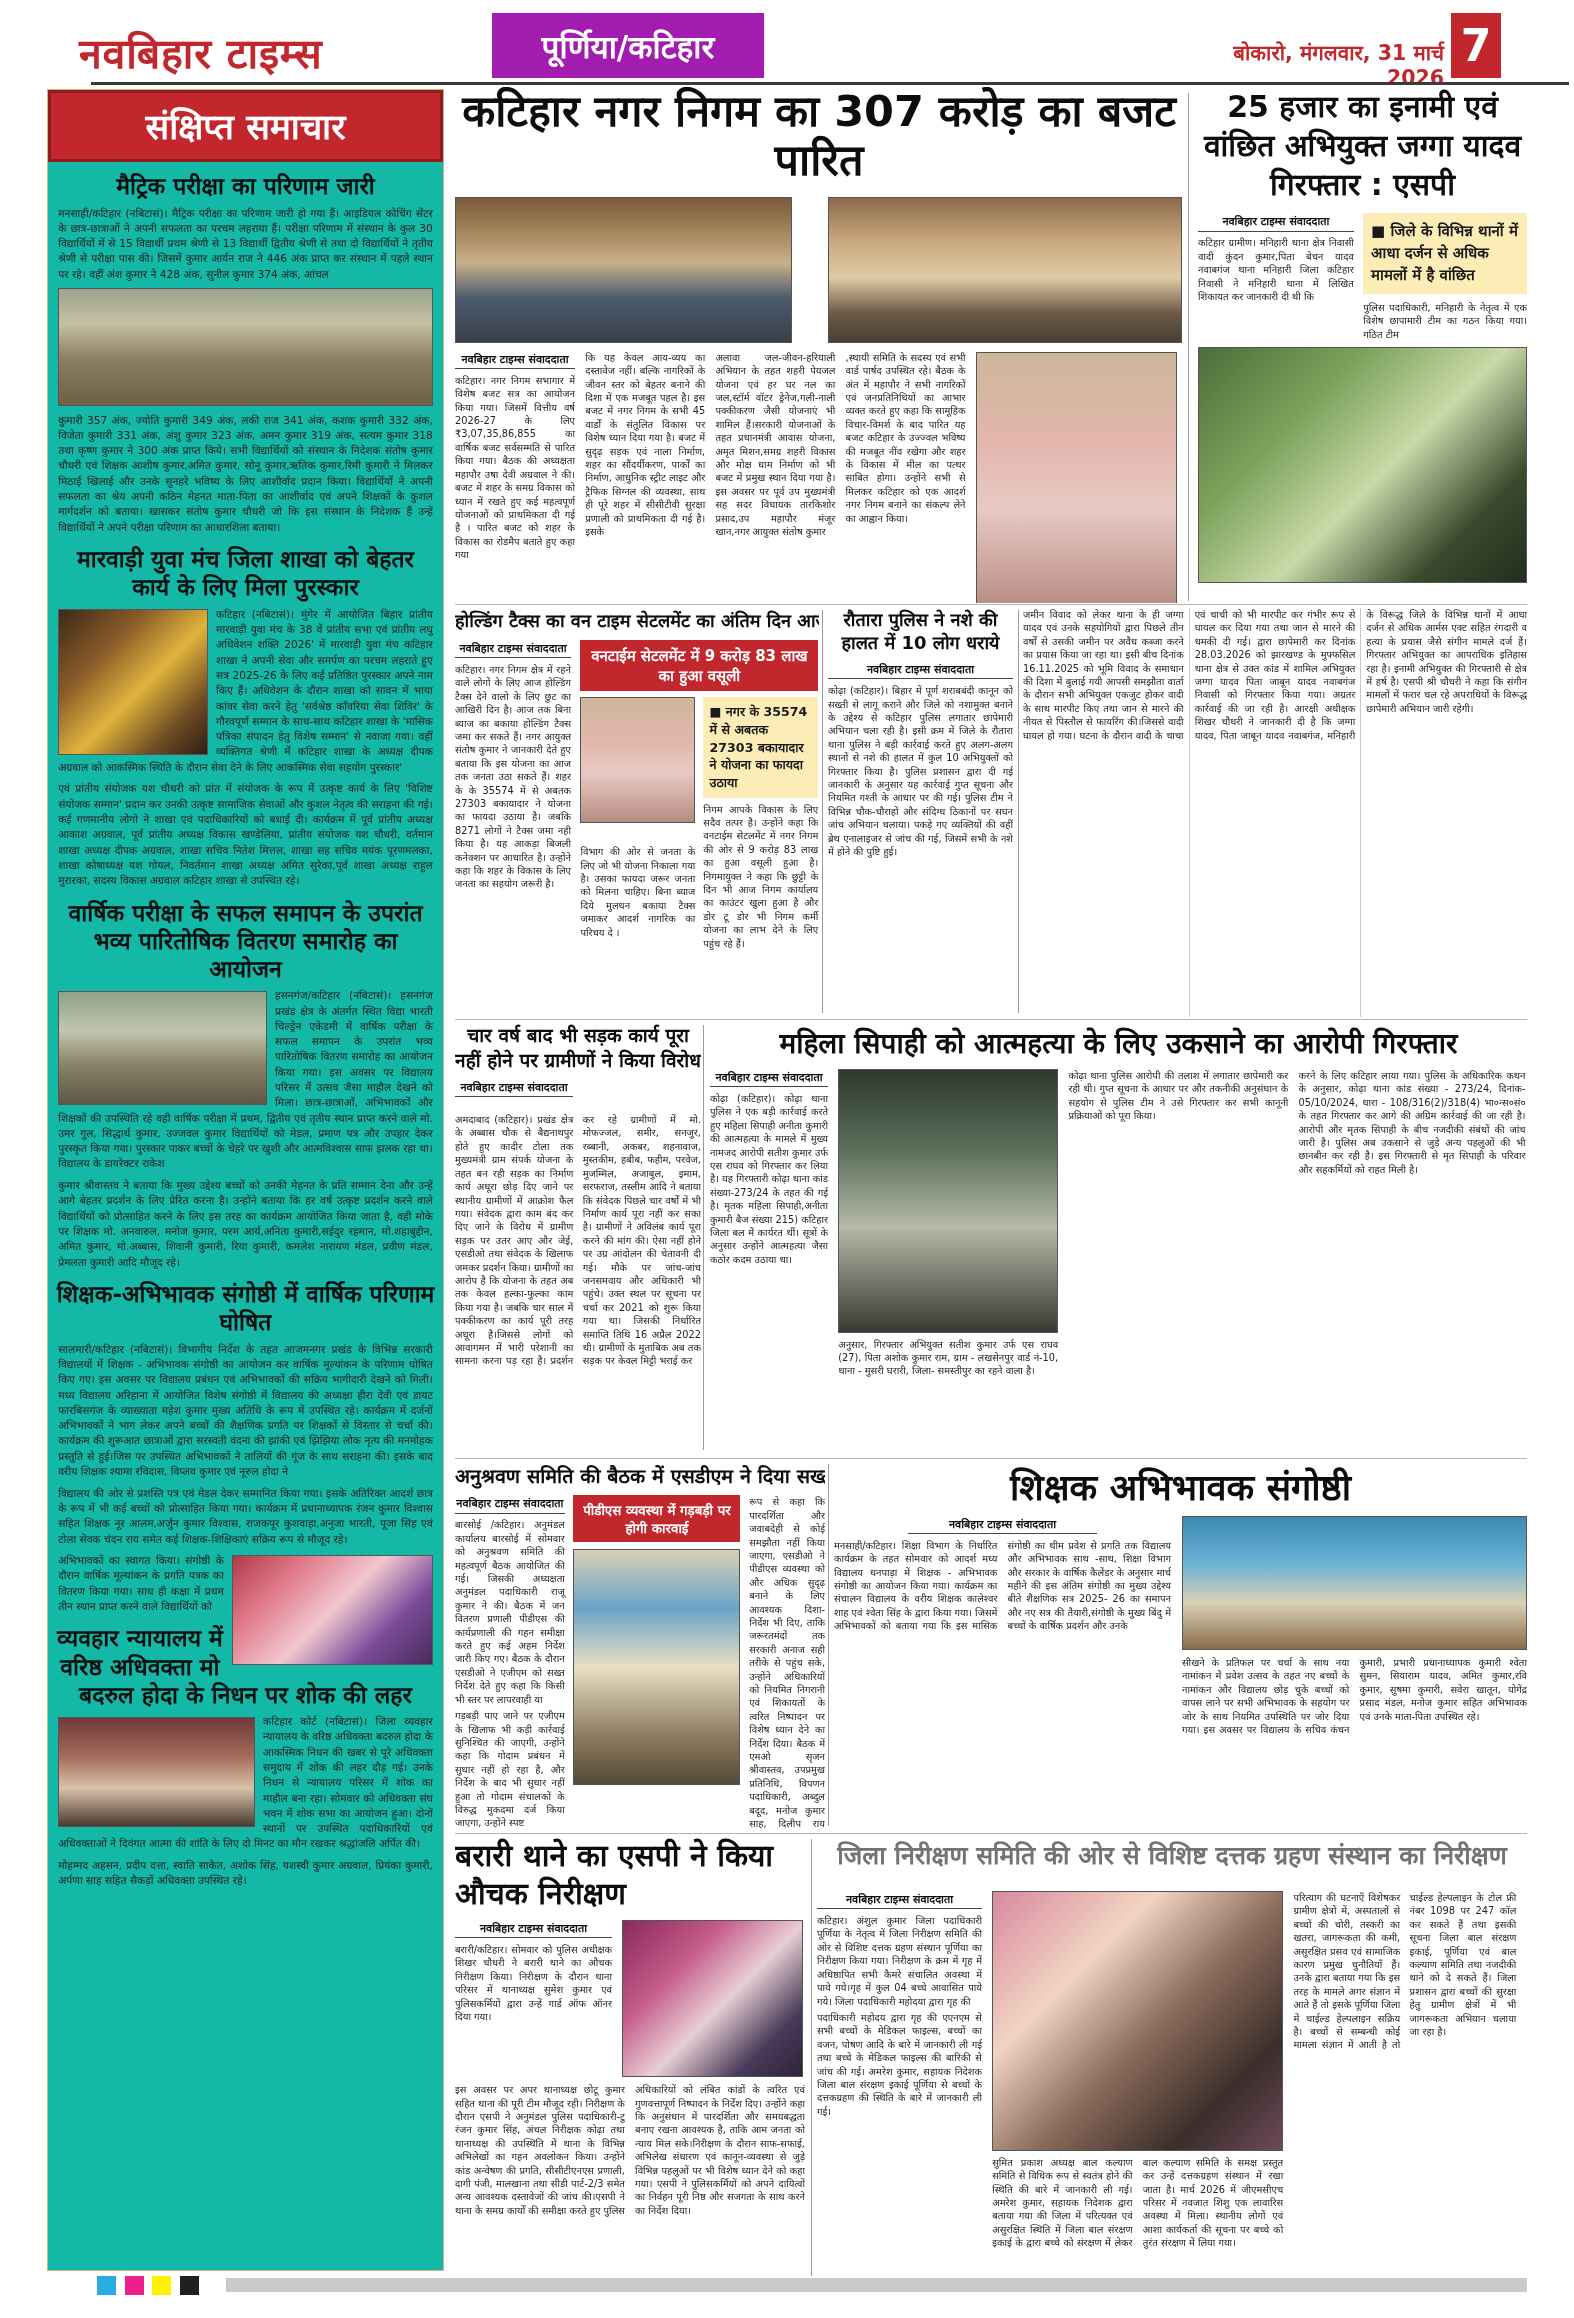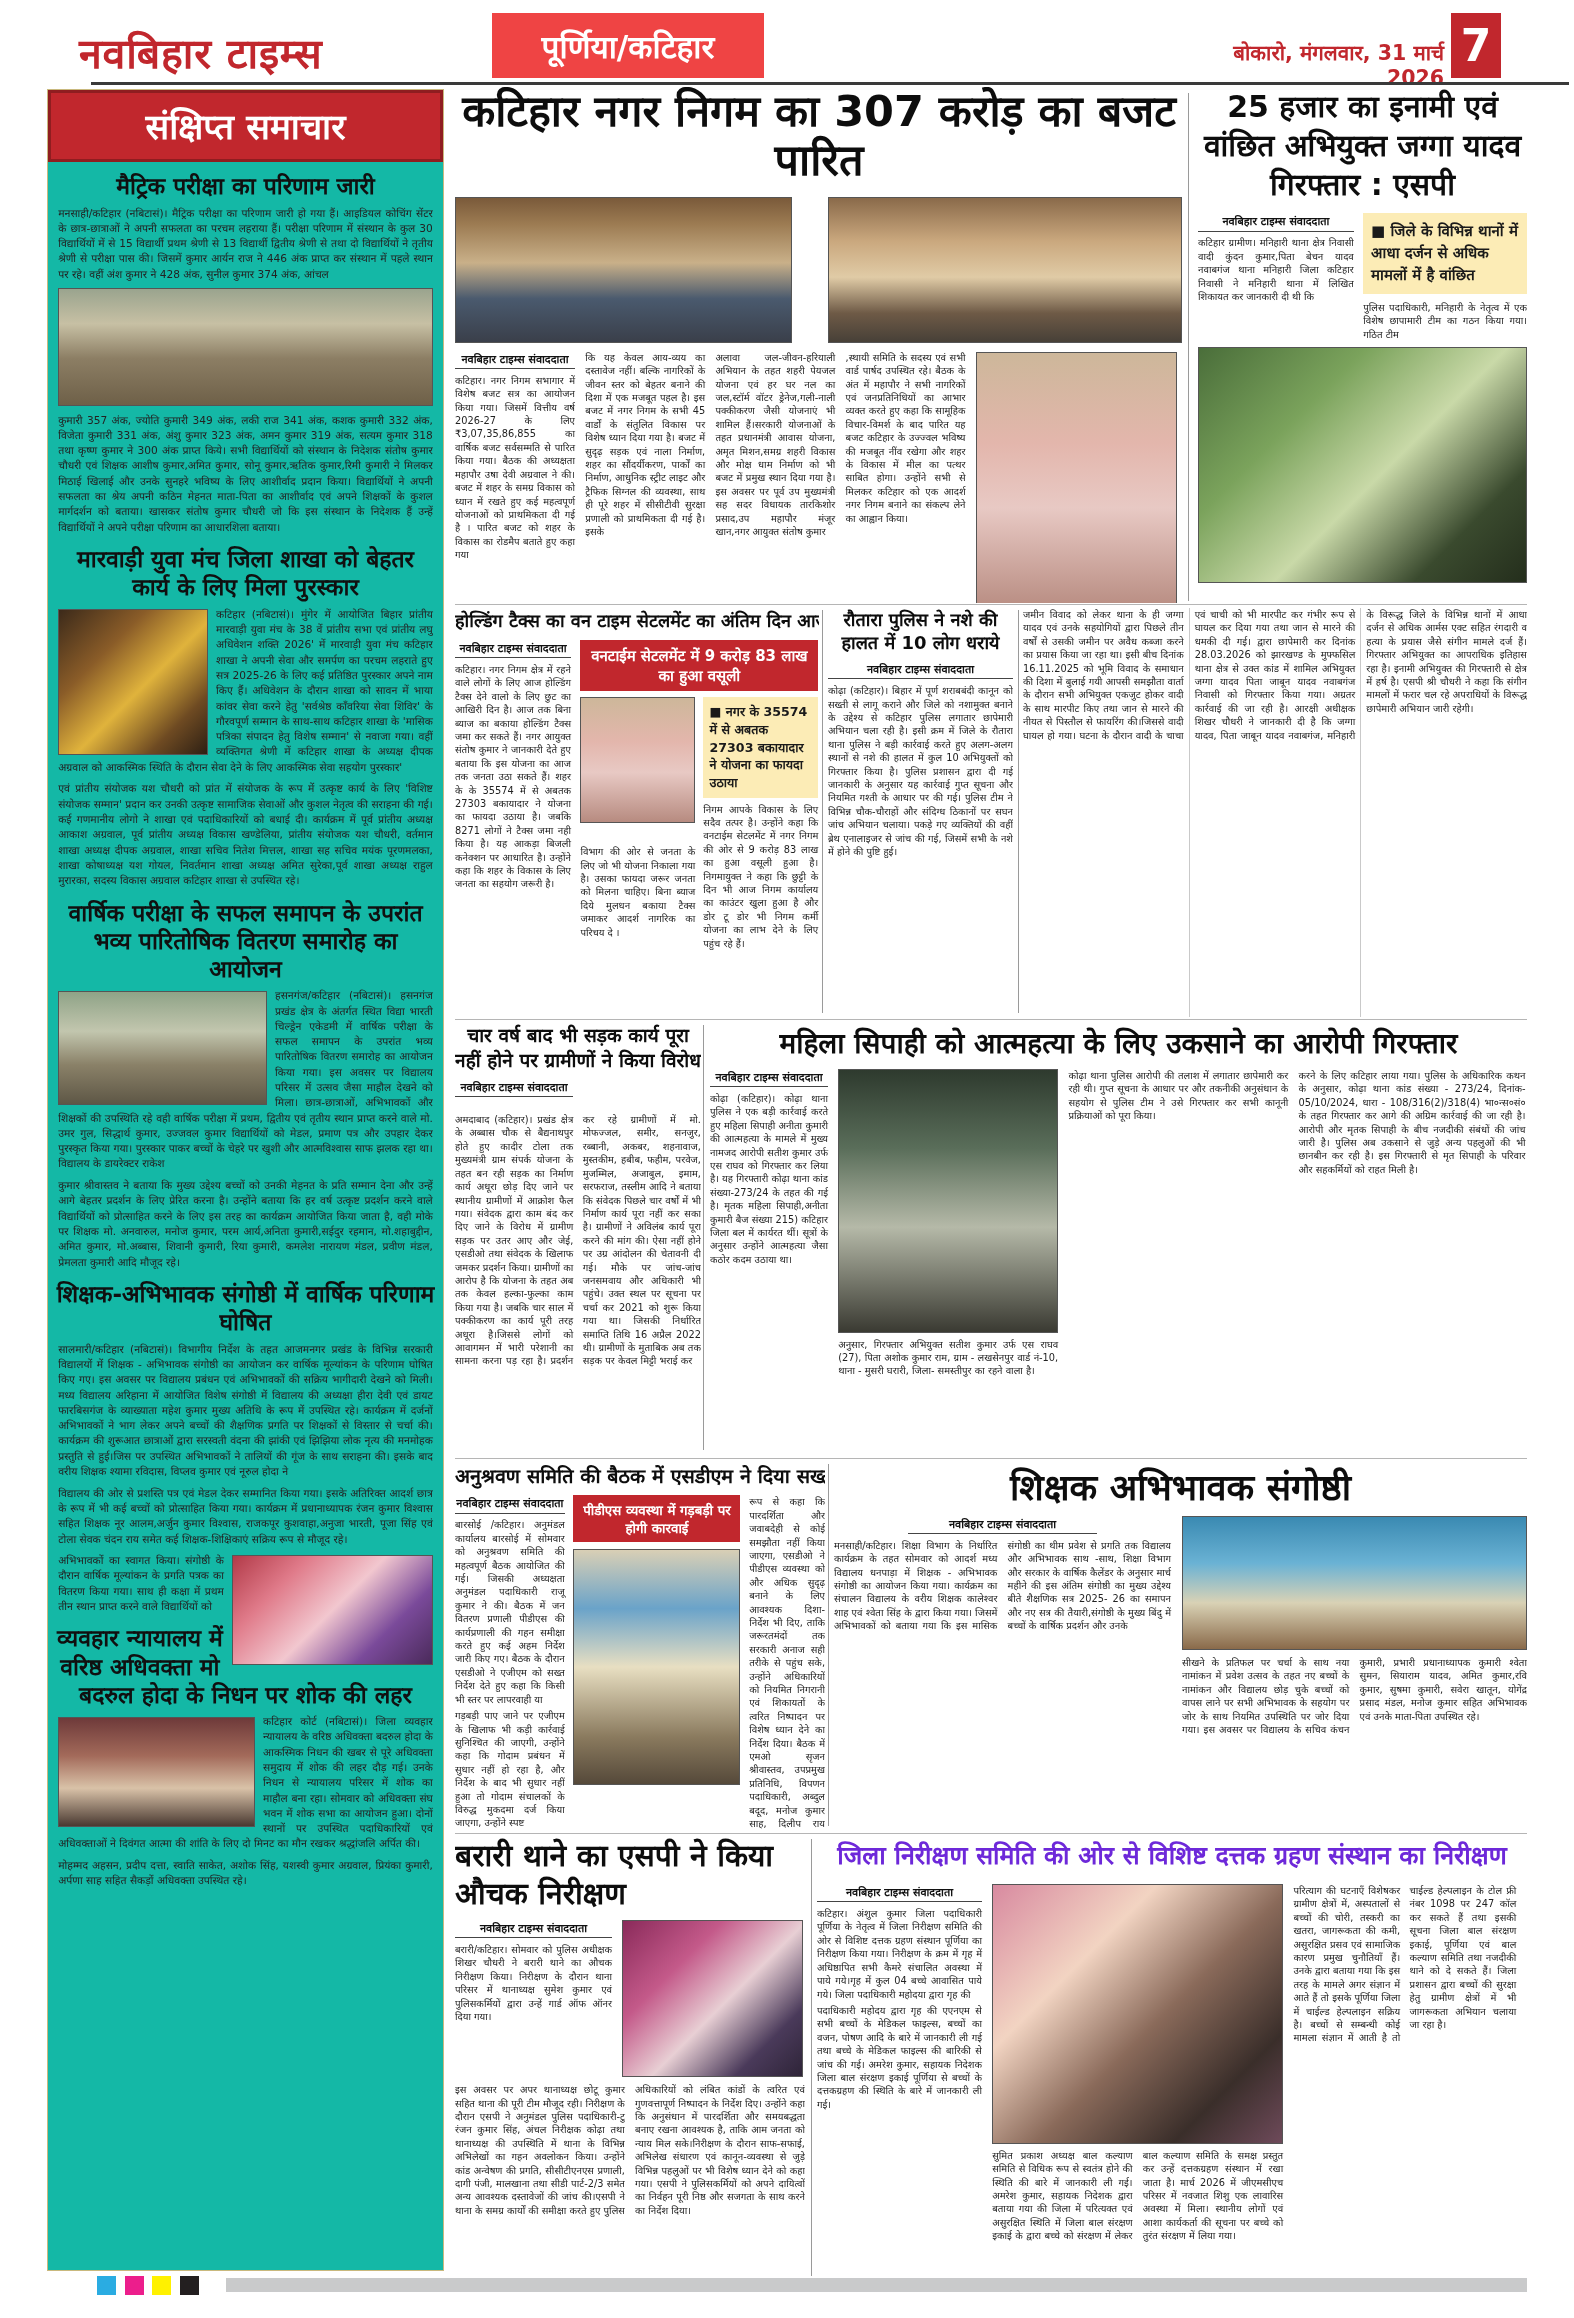--- a/index.html
+++ b/index.html
@@ -4,21 +4,21 @@
 <style>
   * { box-sizing: border-box; margin: 0; padding: 0; }
   html,body { background:#e8e8e8; }
   .page {
     position: relative; width: 1574px; height: 2319px; background: #ffffff;
     font-family: "DejaVu Sans", sans-serif; color:#1b1b1b; overflow: hidden;
     margin: 0 auto;
   }
   
   .masthead { position:absolute; left:79px; top:23.6px; font-size:41px; font-weight:800; color:#c1272d; letter-spacing:0.8px; }
-  .section-box { position:absolute; left:492px; top:12.6px; width:272px; height:65px; background:#ef4444; color:#fff;
+  .section-box { position:absolute; left:492px; top:12.6px; width:272px; height:65px; background:#a21caf; color:#fff;
                  display:flex; align-items:center; justify-content:center; font-size:31.5px; font-weight:800; }
   .edition-date { position:absolute; left:1224px; top:38px; width:220px; text-align:right; font-size:20.5px; font-weight:800; color:#c1272d; }
   .pagenum-box { position:absolute; left:1451px; top:12.6px; width:50px; height:65px; background:#c1272d; color:#fff;
                  display:flex; align-items:center; justify-content:center; font-size:44px; font-weight:800; }
   .header-rule { position:absolute; left:91px; top:82px; width:1478px; height:3.1px; background:#3a3a3a; }
 
   
   .byline { font-size:11px; font-weight:800; text-align:center; border-bottom:1.2px solid #444; padding-bottom:2.4px; margin-bottom:4.7px; color:#111; }
   .bodytxt { font-size:9.8px; line-height:13.4px; text-align:justify; color:#222; }
   .vrule { position:absolute; width:0.8px; background:#9a9a9a; }
@@ -87,21 +87,21 @@
   .mansahi { position:absolute; left:834px; top:1462px; width:693px; height:368px; overflow:hidden; }
   .mansahi .hl { font-size:36px; font-weight:800; text-align:center; margin-bottom:4.7px; color:#0d0d0d; }
   .mansahi .row { display:flex; gap:11px; margin-top:4.7px; }
   .cols2g { column-count:2; column-gap:10.2px; }
 
   
   .barari { position:absolute; left:455px; top:1837px; width:350px; height:441px; overflow:hidden; }
   .barari .hl { font-size:30px; font-weight:800; line-height:1.25; color:#0d0d0d; }
   .barari .row { display:flex; gap:10.2px; margin-top:7.9px; }
   .adoption { position:absolute; left:817px; top:1837px; width:710px; height:441px; overflow:hidden; }
-  .adoption .hl { font-size:25px; font-weight:800; text-align:center; white-space:nowrap; color:#6d28d9; margin-bottom:13px; }
+  .adoption .hl { font-size:25px; font-weight:800; text-align:center; white-space:nowrap; color:#737373; margin-bottom:20px; }
   .adoption .row { display:flex; gap:10.2px; }
 
   
   .reg-marks { position:absolute; left:97px; top:2276px; display:flex; gap:8.7px; }
   .reg-marks div { width:19px; height:19px; }
   .footer-bar { position:absolute; left:226px; top:2278px; width:1301px; height:14px; background:#c9cacb; }
 </style>
 </head>
 <body>
 

